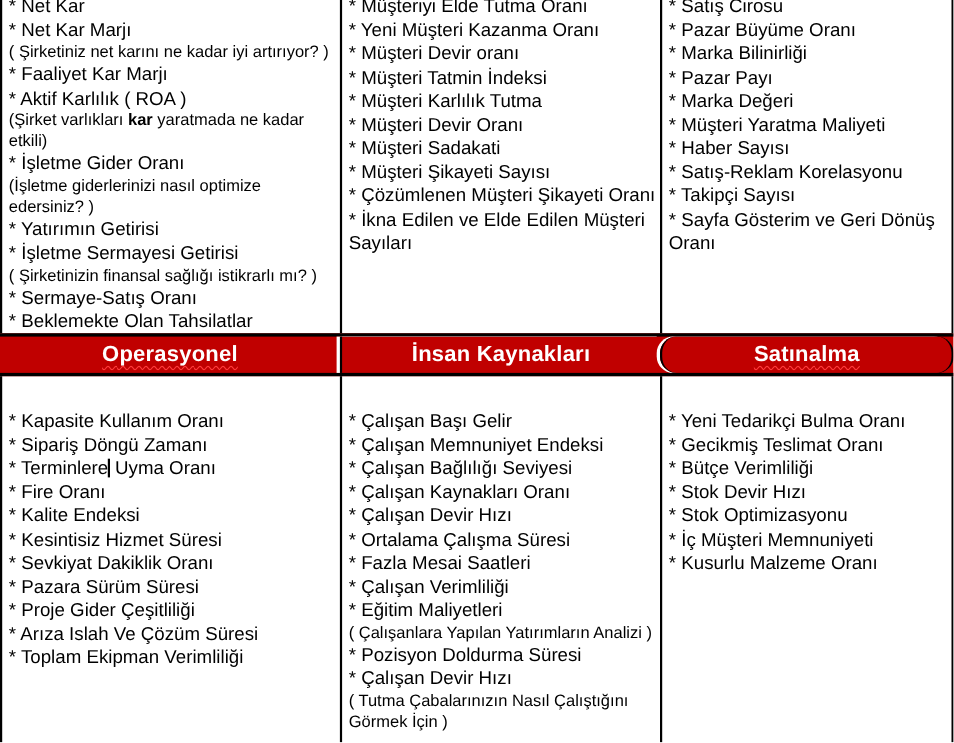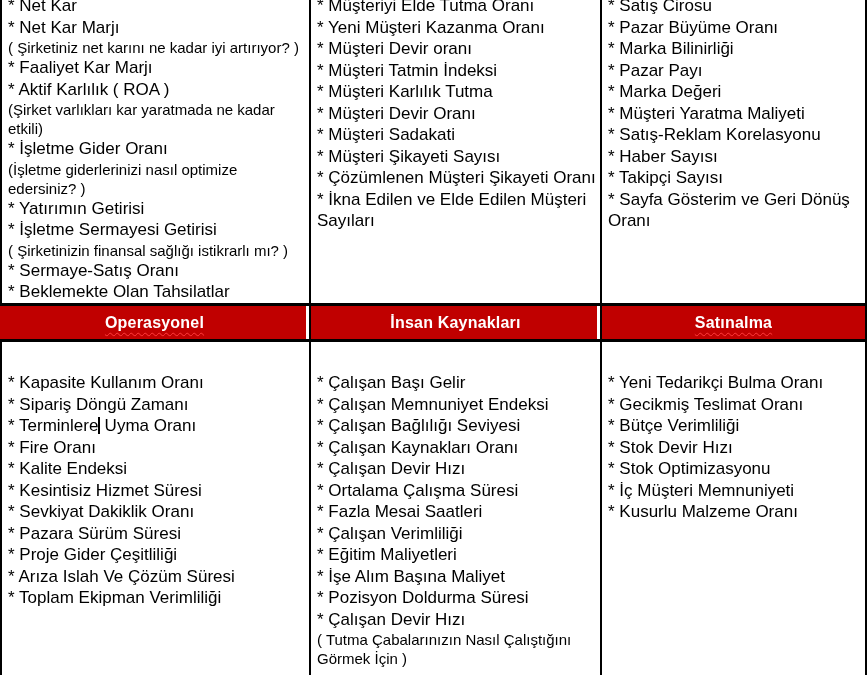--- a/index.html
+++ b/index.html
@@ -14,34 +14,34 @@
     box-sizing:border-box;border-left:2px solid #000;overflow:hidden;
     padding:0 4px 0 6px;
   }
   .cell:last-child{border-right:2px solid #000;}
   .band-top .cell .inner{margin-top:-5px;}
   .band-bottom .cell{padding-top:30px;}
   .cell.c2{}
   .cell.c3{}
   .li.main{font-size:17px;line-height:21.5px;}
   .li.note{font-size:15px;line-height:19px;}
-  .li b{font-weight:normal;margin-top:22px;}
+  .li b{font-weight:bold;margin-top:22px;}
   .caret{display:inline-block;width:1.5px;height:17px;background:#000;vertical-align:-3px;}
   .header-row{
     position:absolute;top:303px;left:0;width:867px;height:39px;box-sizing:border-box;
     border-top:3px solid #000;border-bottom:3px solid #000;
     display:grid;grid-template-columns:309px 291px 267px;
   }
   .hcell{
     display:flex;align-items:center;justify-content:center;
     height:100%;box-sizing:border-box;
-    font-size:16px;font-weight:bold;letter-spacing:0.2px;
+    font-size:20px;font-weight:bold;letter-spacing:0.2px;
   }
   .hcell + .hcell{border-left:2px solid #000;box-shadow:-3px 0 0 #fff;}
-  .hcell:last-child{border-right:2px solid #000;}
+  .hcell:last-child{border-right:2px solid #000;border-radius:15px;}
   .hcell .hlabel{display:inline-block;}
   .squiggle{
     text-decoration-line:underline;text-decoration-style:wavy;
     text-decoration-thickness:1px;text-underline-offset:4px;
   }
 </style>
 </head>
 <body>
 
 <div class="sheet" style="color: rgb(0, 0, 0);">
@@ -80,22 +80,22 @@
         </div>
     </div>
     <div class="cell c3">
       <div class="inner">
           <div class="li main">* Satış Cirosu</div>
           <div class="li main">* Pazar Büyüme Oranı</div>
           <div class="li main">* Marka Bilinirliği</div>
           <div class="li main">* Pazar Payı</div>
           <div class="li main">* Marka Değeri</div>
           <div class="li main">* Müşteri Yaratma Maliyeti</div>
+          <div class="li main">* Haber Sayısı</div>
           <div class="li main">* Satış-Reklam Korelasyonu</div>
-          <div class="li main">* Haber Sayısı</div>
           <div class="li main">* Takipçi Sayısı</div>
           <div class="li main">* Sayfa Gösterim ve Geri Dönüş Oranı</div>
         </div>
     </div>
   </div>
 
   <div class="header-row" style="background: rgb(192, 0, 0);">
     <div class="hcell" style="color: rgb(255, 255, 255);">
       <span class="hlabel squiggle" style="text-decoration-color: rgb(255, 59, 59);">Operasyonel</span>
     </div>
@@ -127,21 +127,21 @@
       <div class="inner">
           <div class="li main">* Çalışan Başı Gelir</div>
           <div class="li main">* Çalışan Memnuniyet Endeksi</div>
           <div class="li main">* Çalışan Bağlılığı Seviyesi</div>
           <div class="li main">* Çalışan Kaynakları Oranı</div>
           <div class="li main">* Çalışan Devir Hızı</div>
           <div class="li main">* Ortalama Çalışma Süresi</div>
           <div class="li main">* Fazla Mesai Saatleri</div>
           <div class="li main">* Çalışan Verimliliği</div>
           <div class="li main">* Eğitim Maliyetleri</div>
-          <div class="li main">* İşe Alım Başına Maliyet</div>
+          <div class="li note">( Çalışanlara Yapılan Yatırımların Analizi )</div>
           <div class="li main">* Pozisyon Doldurma Süresi</div>
           <div class="li main">* Çalışan Devir Hızı</div>
           <div class="li note">( Tutma Çabalarınızın Nasıl Çalıştığını Görmek İçin )</div>
         </div>
     </div>
     <div class="cell c3">
       <div class="inner">
           <div class="li main">* Yeni Tedarikçi Bulma Oranı</div>
           <div class="li main">* Gecikmiş Teslimat Oranı</div>
           <div class="li main">* Bütçe Verimliliği</div>

